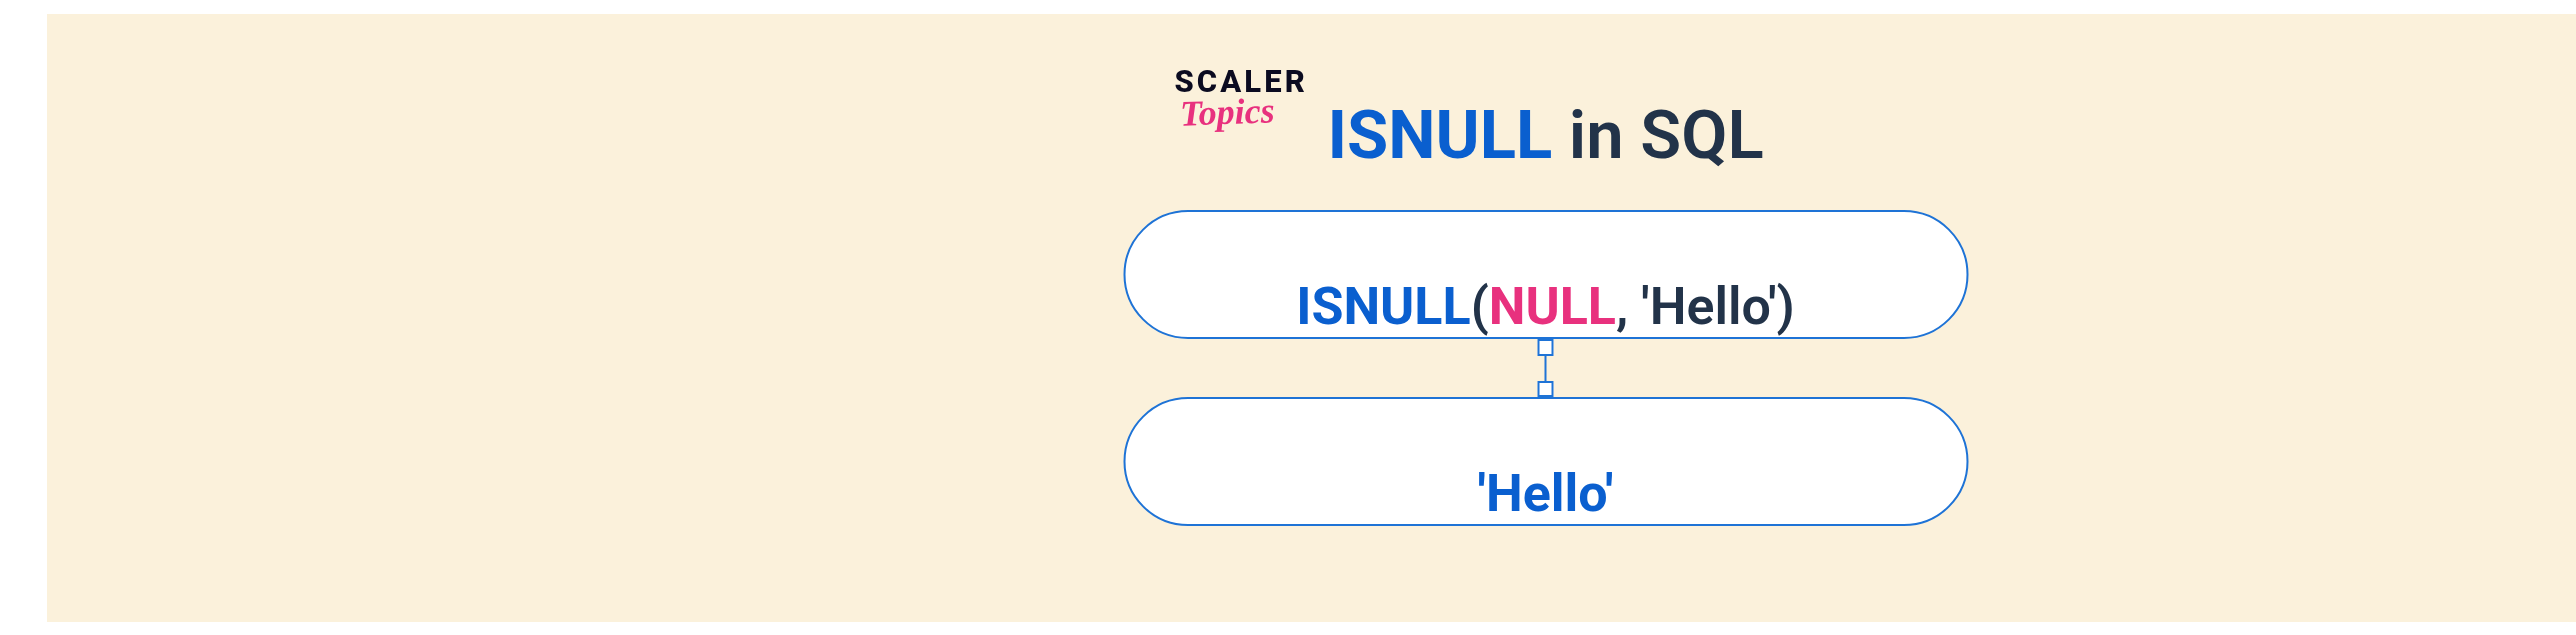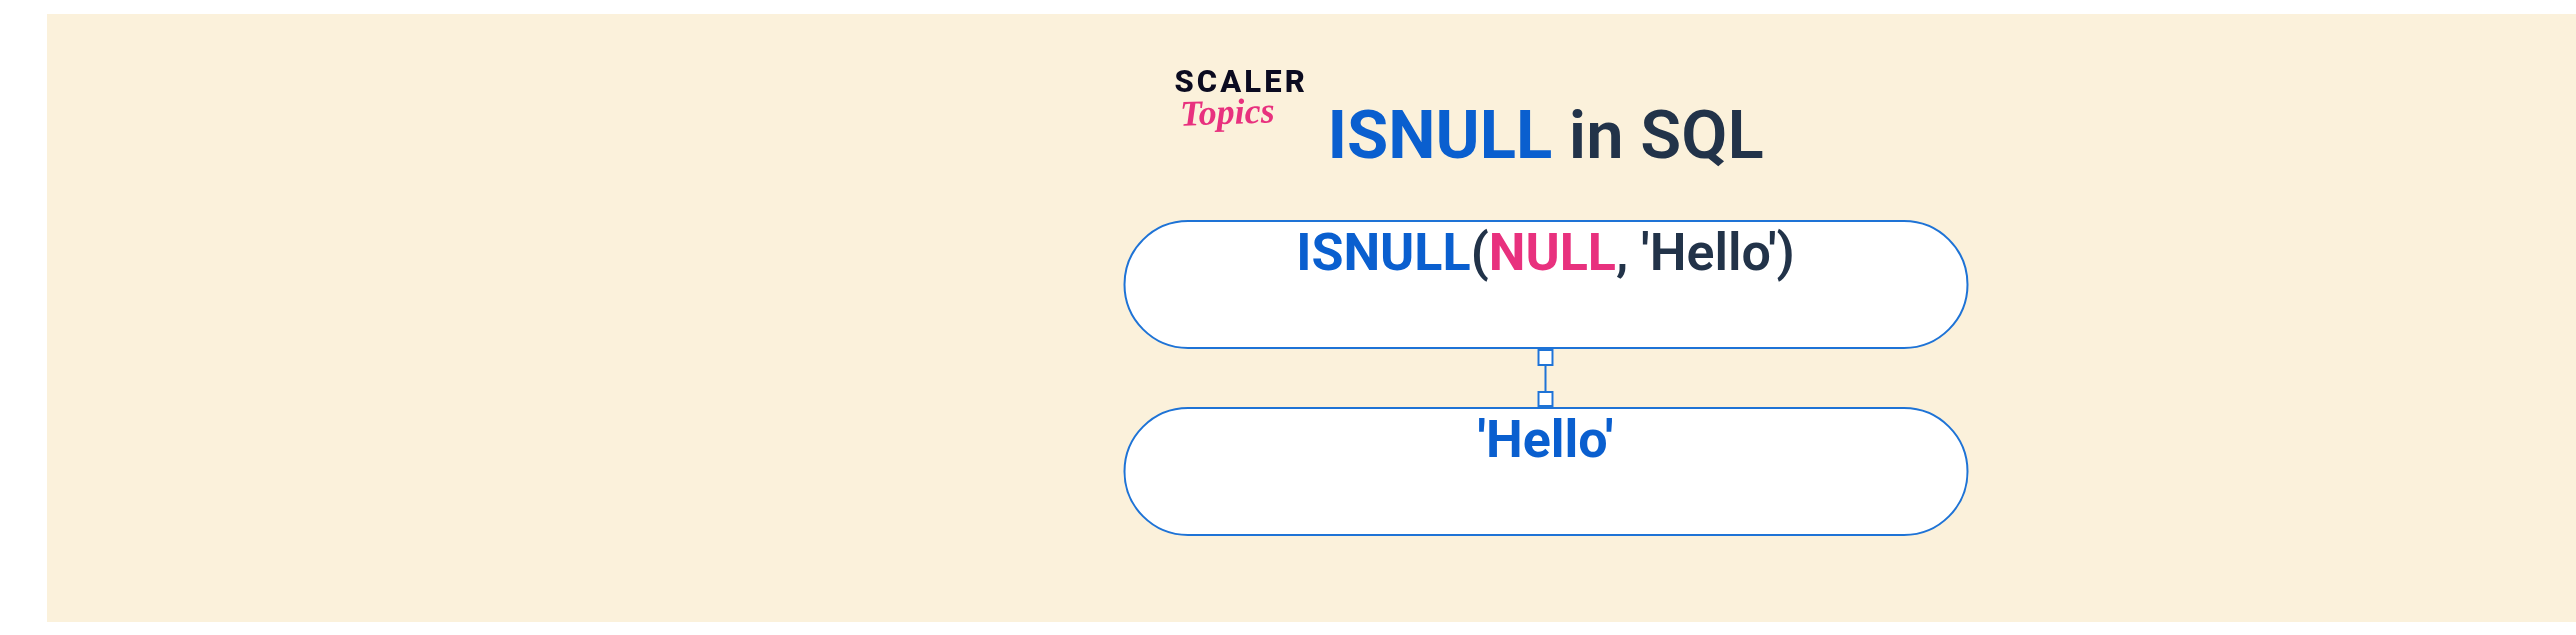--- a/index.html
+++ b/index.html
@@ -47,34 +47,34 @@
     left: 50%;
     transform: translateX(-50%);
     display: flex;
     flex-direction: column;
     align-items: center;
   }
   .title {
     font-size: 67px;
     font-weight: 600;
     color: #223349;
-    margin-bottom: 46px;
+    margin-bottom: 36px;
   }
   .title .highlight {
     color: #0a5fcf;
     font-weight: 700;
   }
   .pill {
     width: 845px;
     height: 129px;
     background: #ffffff;
     border: 2.6px solid #1e73d6;
     border-radius: 72px;
     display: flex;
-    align-items: flex-start;
+    align-items: flex-end;
     justify-content: center;
     font-size: 52px;
     font-weight: 600;
     color: #223349;
   }
   .pill .fn { color: #0a5fcf; font-weight: 700; }
   .pill .nul { color: #e8317e; font-weight: 700; }
   .pill .out { color: #0a5fcf; font-weight: 700; }
   .connector {
     display: flex;

